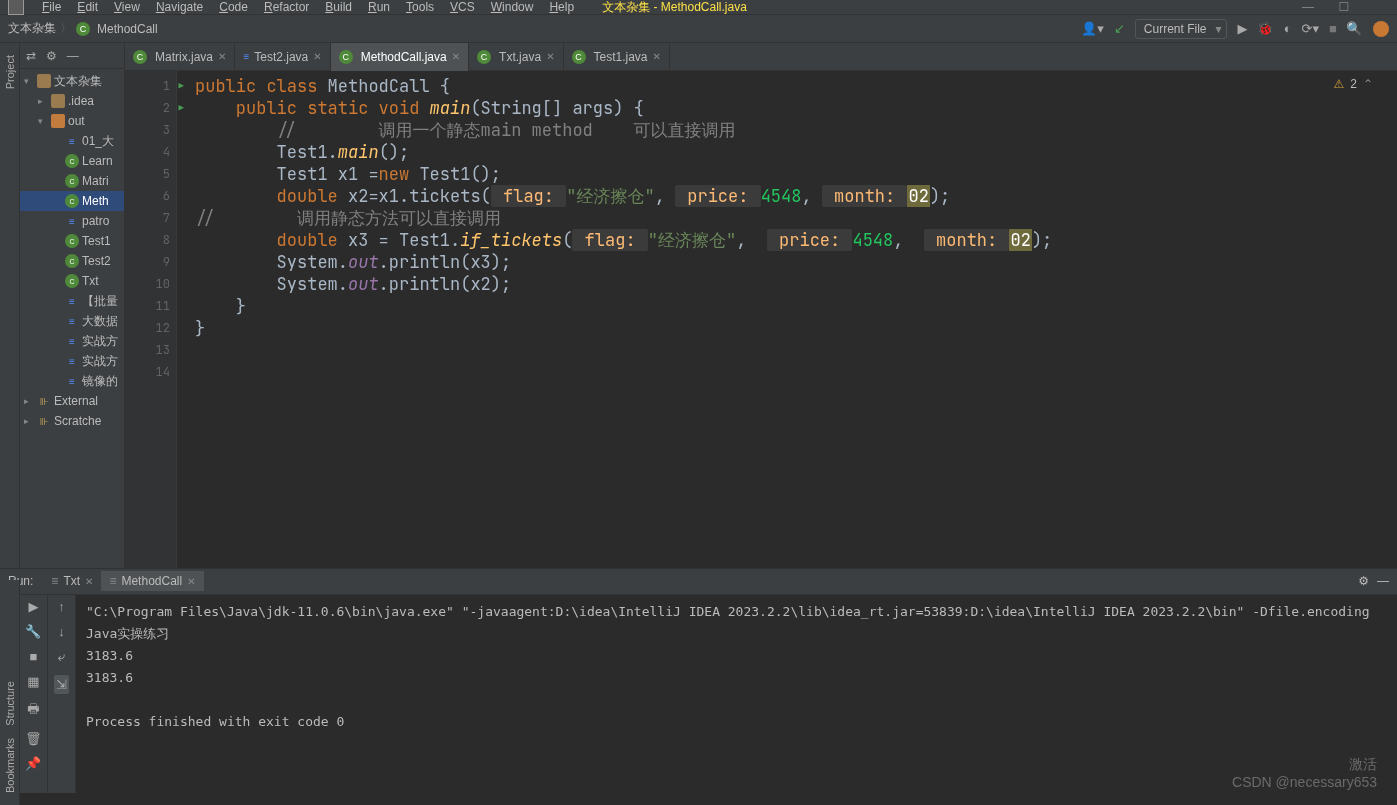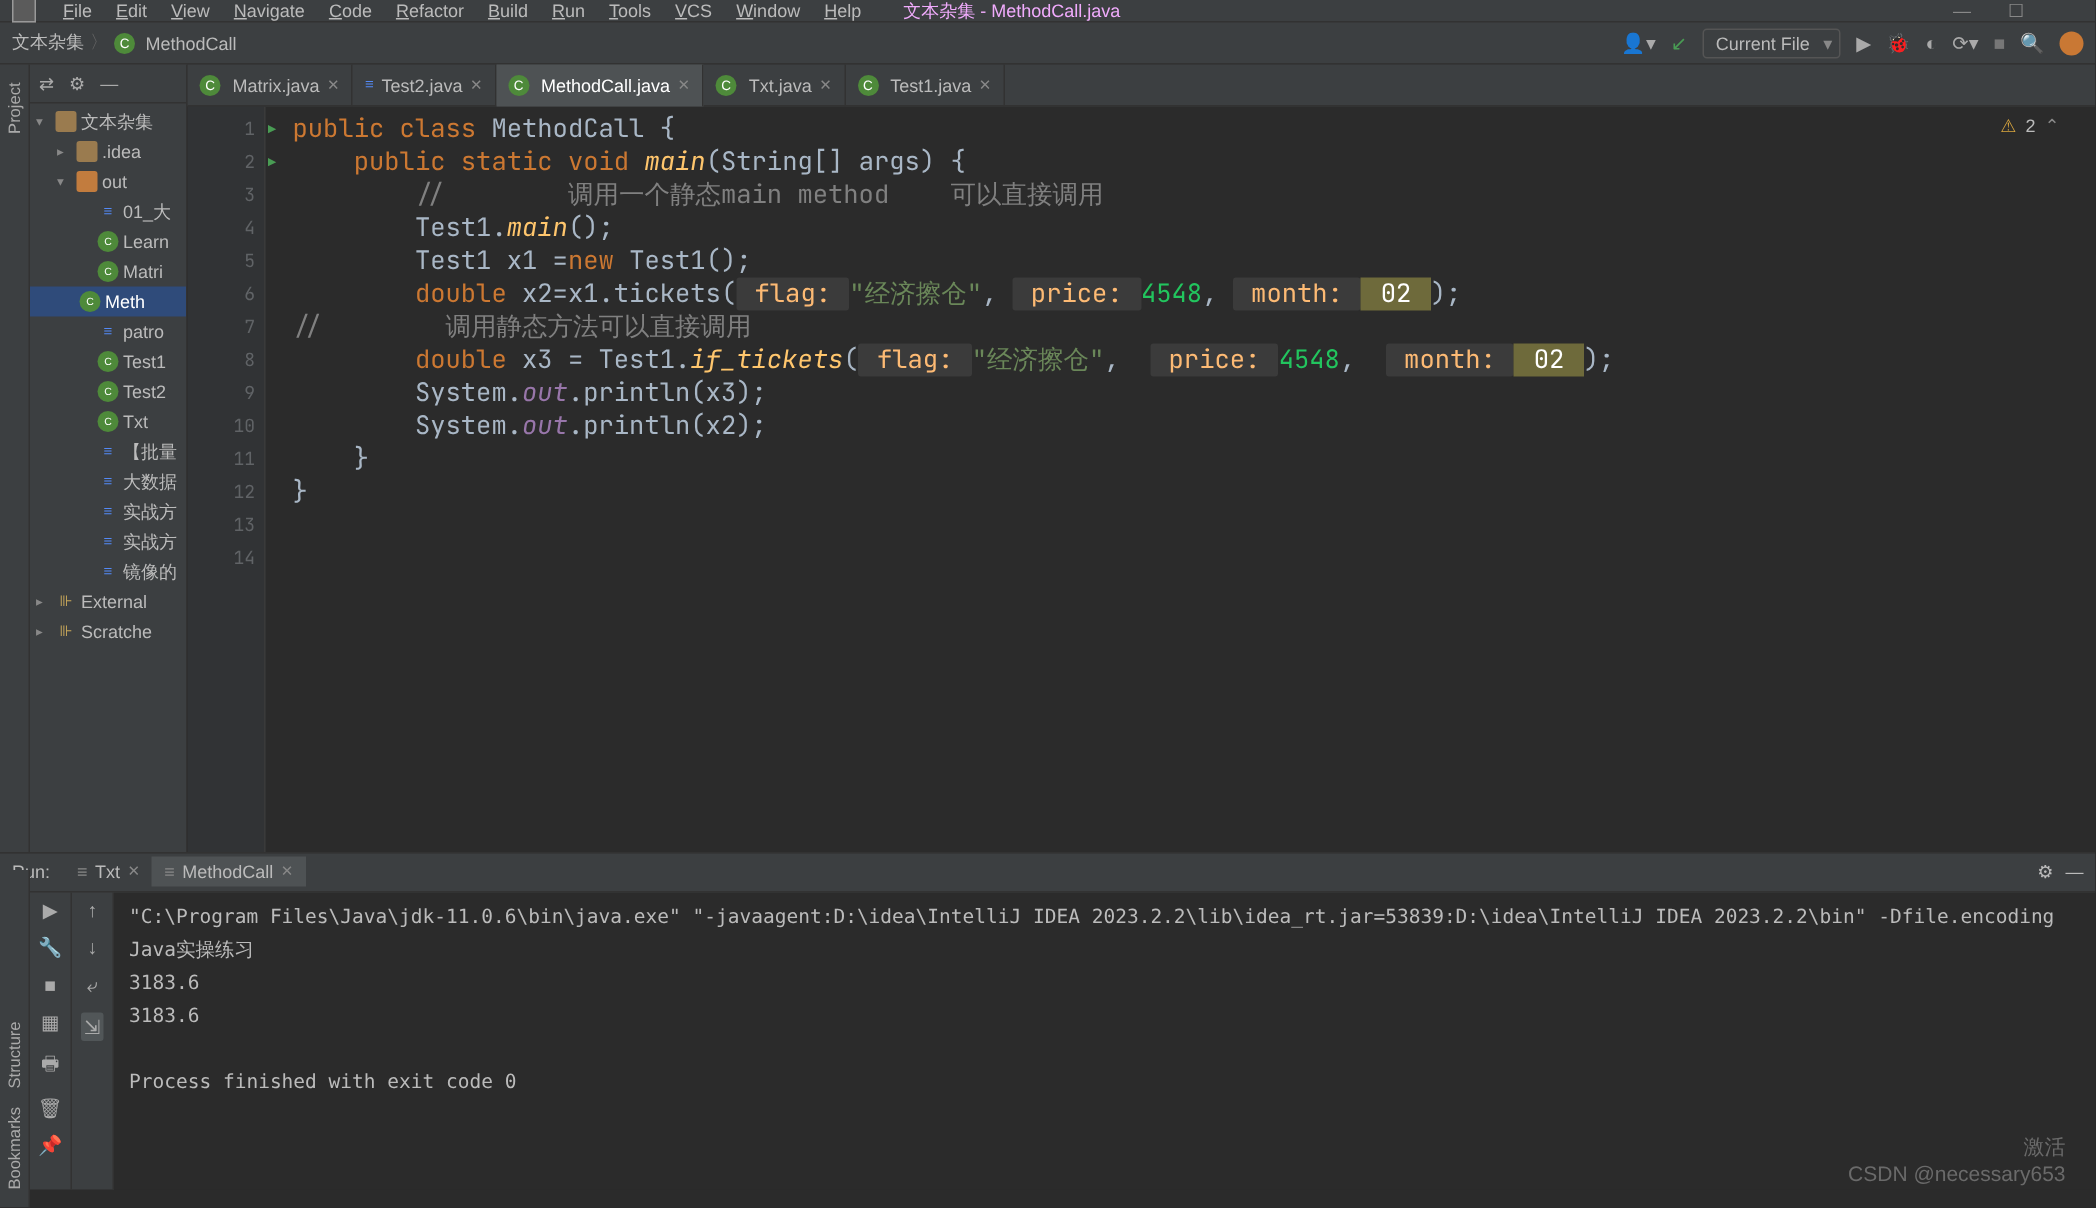--- a/index.html
+++ b/index.html
@@ -28,21 +28,21 @@
   border: 1px solid #999;
 }
 .menu-item {
   padding: 3px 8px;
   cursor: pointer;
   color: #bbbbbb;
 }
 .menu-item u { text-decoration: underline; }
 .window-title {
   margin-left: 20px;
-  color: #f0abfc;
+  color: #fde047;
 }
 .window-controls {
   margin-left: auto;
   display: flex;
   gap: 18px;
   color: #888;
 }
 .window-controls span { width: 18px; text-align: center; cursor: pointer; }
 .navbar {
   height: 28px;
@@ -194,21 +194,21 @@
   color: #a9b7c6;
   white-space: pre;
 }
 .kw { color: #cc7832; }
 .fn { color: #ffc66d; font-style: italic; }
 .str { color: #6a8759; }
 .num { color: #22c55e; }
 .cmt { color: #808080; text-align: center; }
 .field { color: #9876aa; font-style: italic; }
 .param { color: #fdba74; background: #3b3b3b; padding: 0 2px; border-radius: 2px; }
-.hl-num { background: #6e6a3b; color: #fff; padding: 0 13px; }
+.hl-num { background: #6e6a3b; color: #fff; padding: 0 1px; }
 .warnings {
   position: absolute;
   top: 6px;
   right: 24px;
   display: flex;
   align-items: center;
   gap: 6px;
   color: #bbb;
 }
 .warn-tri { color: #d9a63f; }
@@ -354,21 +354,21 @@
         <div class="tree-row" style="padding-left: 32px;">
           <span class="arrow"></span>
           <span class="ticon cfile">C</span>
           <span>Learn</span>
         </div>
         <div class="tree-row" style="padding-left: 32px;">
           <span class="arrow"></span>
           <span class="ticon cfile">C</span>
           <span>Matri</span>
         </div>
-        <div class="tree-row selected" style="padding-left: 20px; align-items: center;">
+        <div class="tree-row selected" style="padding-left: 32px; align-items: center;">
           <span class="arrow"></span>
           <span class="ticon cfile">C</span>
           <span>Meth</span>
         </div>
         <div class="tree-row" style="padding-left: 32px;">
           <span class="arrow"></span>
           <span class="ticon jfile">≡</span>
           <span>patro</span>
         </div>
         <div class="tree-row" style="padding-left: 32px;">

